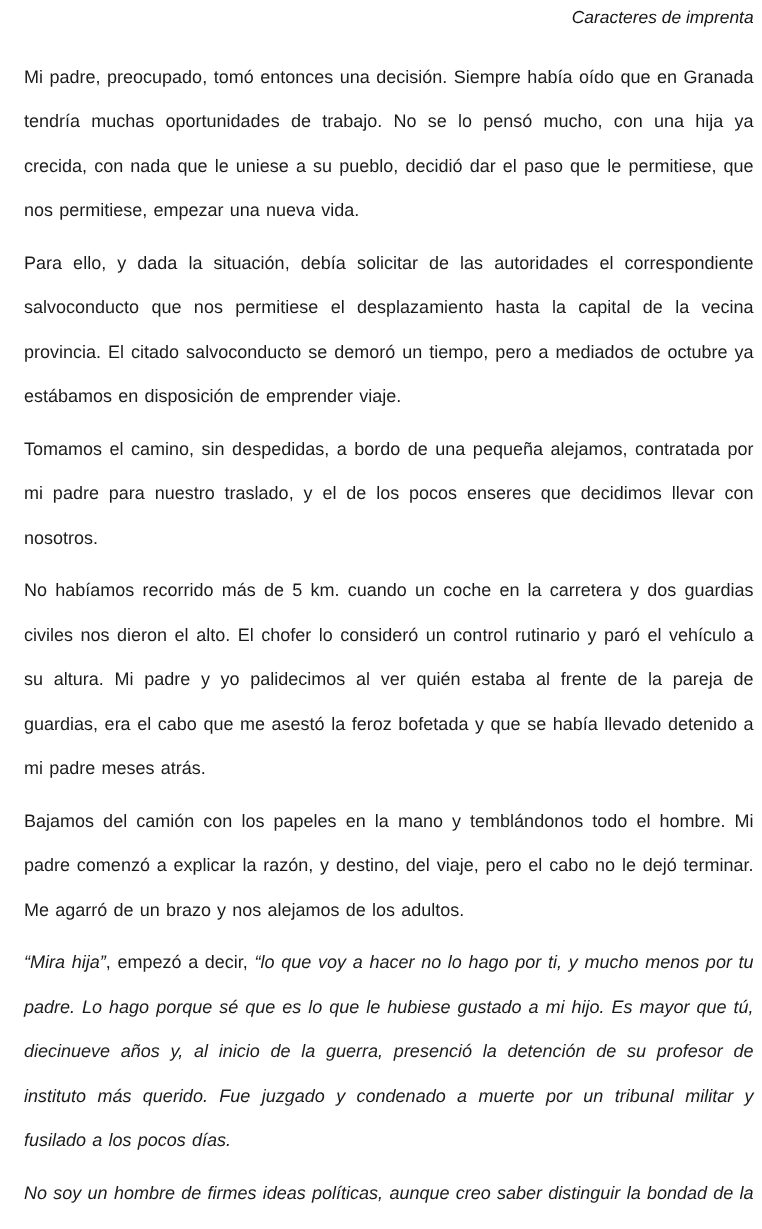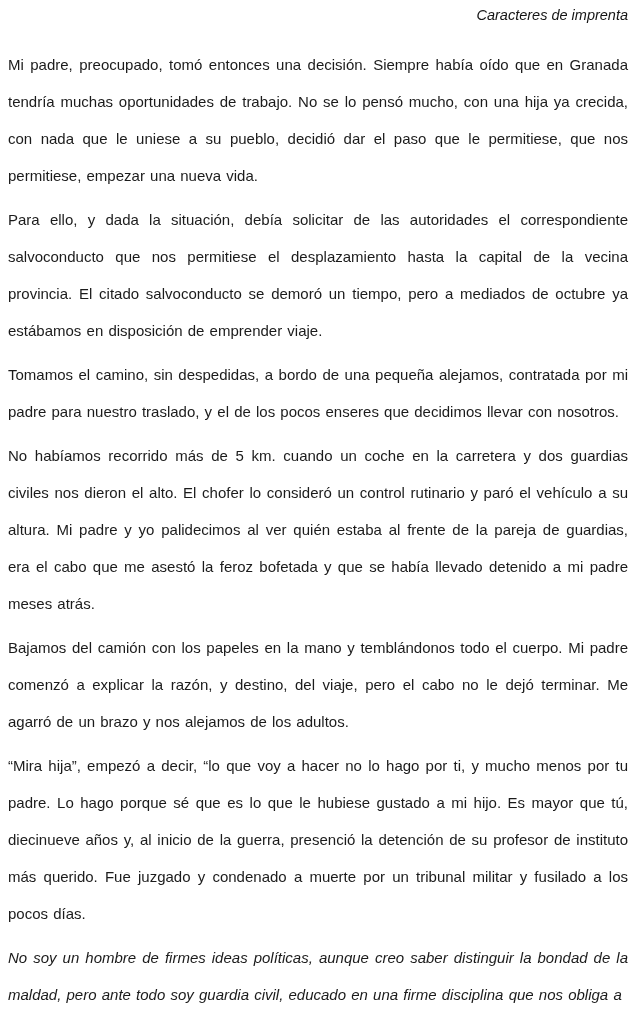--- a/index.html
+++ b/index.html
@@ -30,48 +30,49 @@
     line-height: 18px;
     color: #151515;
   }
   .content {
     margin-top: 22px;
   }
   p.para {
     font-size: 15px;
     line-height: 37px;
     text-align: justify;
-    margin: 0 0 7px 0;
+    margin: 0 0 7px 12px;
     color: #1b1b1b;
     word-spacing: 1px;
   }
   p.para.italic {
     font-style: italic;
   }
   .it {
+    font-style: italic;
   }
 </style>
 </head>
 <body>
 
 <div class="page">
 
   <div class="header">Caracteres de imprenta</div>
 
   <div class="content">
 
     <p class="para">Mi padre, preocupado, tomó entonces una decisión. Siempre había oído que en Granada tendría muchas oportunidades de trabajo. No se lo pensó mucho, con una hija ya crecida, con nada que le uniese a su pueblo, decidió dar el paso que le permitiese, que nos permitiese, empezar una nueva vida.</p>
 
     <p class="para">Para ello, y dada la situación, debía solicitar de las autoridades el correspondiente salvoconducto que nos permitiese el desplazamiento hasta la capital de la vecina provincia. El citado salvoconducto se demoró un tiempo, pero a mediados de octubre ya estábamos en disposición de emprender viaje.</p>
 
     <p class="para">Tomamos el camino, sin despedidas, a bordo de una pequeña alejamos, contratada por mi padre para nuestro traslado, y el de los pocos enseres que decidimos llevar con nosotros.</p>
 
     <p class="para">No habíamos recorrido más de 5 km. cuando un coche en la carretera y dos guardias civiles nos dieron el alto. El chofer lo consideró un control rutinario y paró el vehículo a su altura. Mi padre y yo palidecimos al ver quién estaba al frente de la pareja de guardias, era el cabo que me asestó la feroz bofetada y que se había llevado detenido a mi padre meses atrás.</p>
 
-    <p class="para">Bajamos del camión con los papeles en la mano y temblándonos todo el cuerpo. Mi padre comenzó a explicar la razón, y destino, del viaje, pero el cabo no le dejó terminar. Me agarró de un brazo y nos alejamos de los adultos.</p>
+    <p class="para">Bajamos del camión con los papeles en la mano y temblándonos todo el hombre. Mi padre comenzó a explicar la razón, y destino, del viaje, pero el cabo no le dejó terminar. Me agarró de un brazo y nos alejamos de los adultos.</p>
 
     <p class="para"><span class="it">“Mira hija”</span><span>, empezó a decir, </span><span class="it">“lo que voy a hacer no lo hago por ti, y mucho menos por tu padre. Lo hago porque sé que es lo que le hubiese gustado a mi hijo. Es mayor que tú, diecinueve años y, al inicio de la guerra, presenció la detención de su profesor de instituto más querido. Fue juzgado y condenado a muerte por un tribunal militar y fusilado a los pocos días.</span></p>
 
     <p class="para italic">No soy un hombre de firmes ideas políticas, aunque creo saber distinguir la bondad de la maldad, pero ante todo soy guardia civil, educado en una firme disciplina que nos obliga a</p>
 
   </div>
 
 </div>
 
 </body></html>

